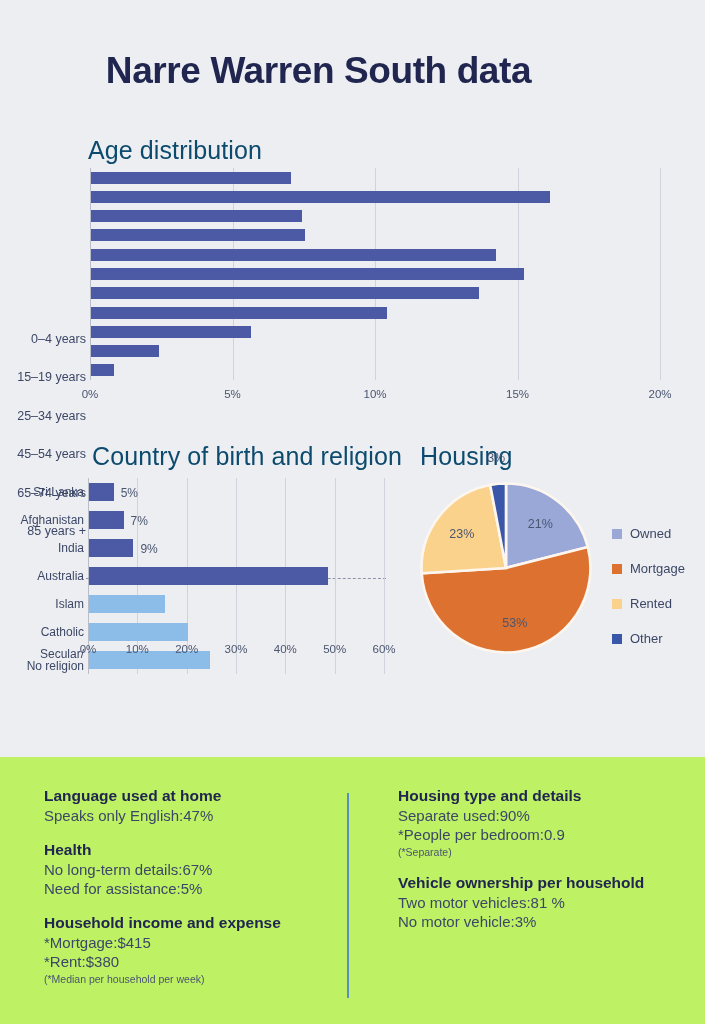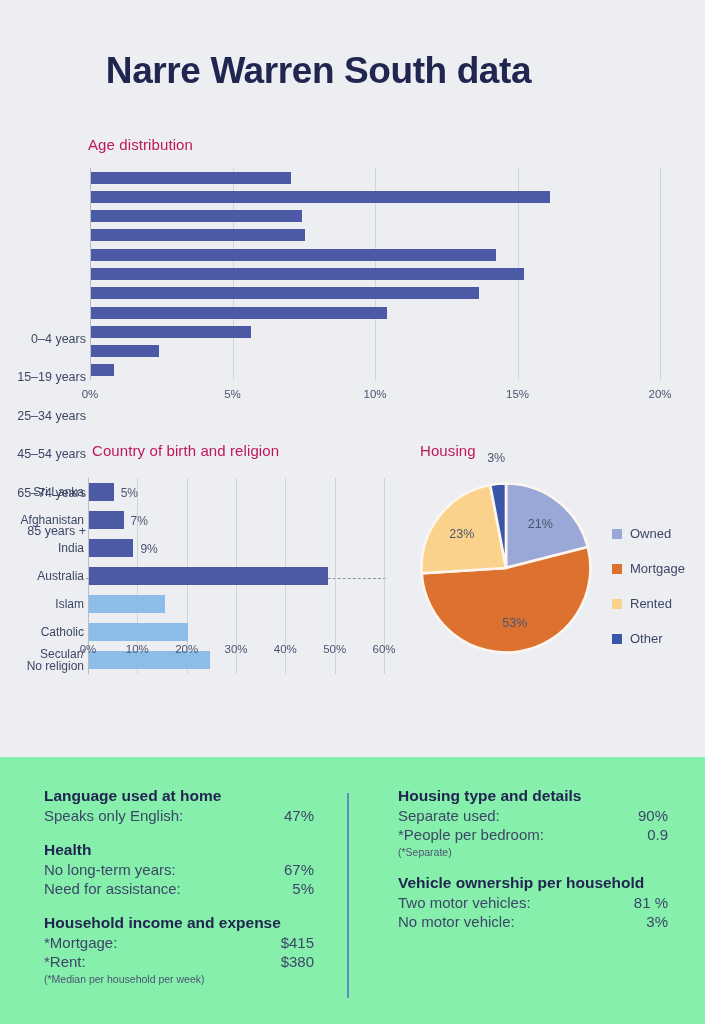--- a/index.html
+++ b/index.html
@@ -31,23 +31,23 @@
     width: 637px;
     text-align: center;
     font-size: 37px;
     font-weight: bold;
     letter-spacing: -0.4px;
     color: #20264f;
   }
 
   .section-title {
     position: absolute;
-    font-size: 15px;
+    font-size: 25px;
     font-weight: normal;
-    color: #be185d;
+    color: #0c4a6e;
     letter-spacing: 0.1px;
   }
 
   
   #age-chart {
     position: absolute;
     left: 0; top: 160px;
     width: 705px;
     height: 240px;
   }
@@ -187,21 +187,21 @@
     color: #3c4767;
     white-space: nowrap;
   }
 
   
   #bottom-panel {
     position: absolute;
     left: 0; top: 757px;
     width: 705px;
     height: 267px;
-    background: #86efac;
+    background: #bef264;
   }
   #panel-divider {
     position: absolute;
     left: 347px; top: 36px;
     width: 2px; height: 205px;
     background: #5a8fc0;
   }
   .panel-col { position: absolute; top: 30px; }
   #panel-left  { left: 44px;  width: 270px; }
   #panel-right { left: 398px; width: 270px; }
@@ -209,26 +209,25 @@
   .block { margin-bottom: 16px; }
   .block-title {
     font-size: 15.5px;
     font-weight: bold;
     color: #20264f;
     margin-bottom: 1px;
     white-space: nowrap;
   }
   .stat-row {
     display: flex;
-    justify-content: space-between;
+    justify-content: flex-start;
     align-items: baseline;
     font-size: 15px;
     color: #3c4767;
     line-height: 19px;
-    gap: 27px;
   }
   .stat-key { white-space: nowrap; }
   .stat-val { white-space: nowrap; }
   .footnote {
     font-size: 10.5px;
     color: #4a5570;
     margin-top: 2px;
   }
 </style>
 </head>
@@ -348,21 +347,21 @@
       <div class="block">
         <div class="block-title">Language used at home</div>
         <div class="stat-row">
           <span class="stat-key">Speaks only English:</span>
           <span class="stat-val">47%</span>
         </div>
       </div>
       <div class="block">
         <div class="block-title">Health</div>
         <div class="stat-row">
-          <span class="stat-key">No long-term years:</span>
+          <span class="stat-key">No long-term details:</span>
           <span class="stat-val">67%</span>
         </div>
         <div class="stat-row">
           <span class="stat-key">Need for assistance:</span>
           <span class="stat-val">5%</span>
         </div>
       </div>
       <div class="block">
         <div class="block-title">Household income and expense</div>
         <div class="stat-row">

